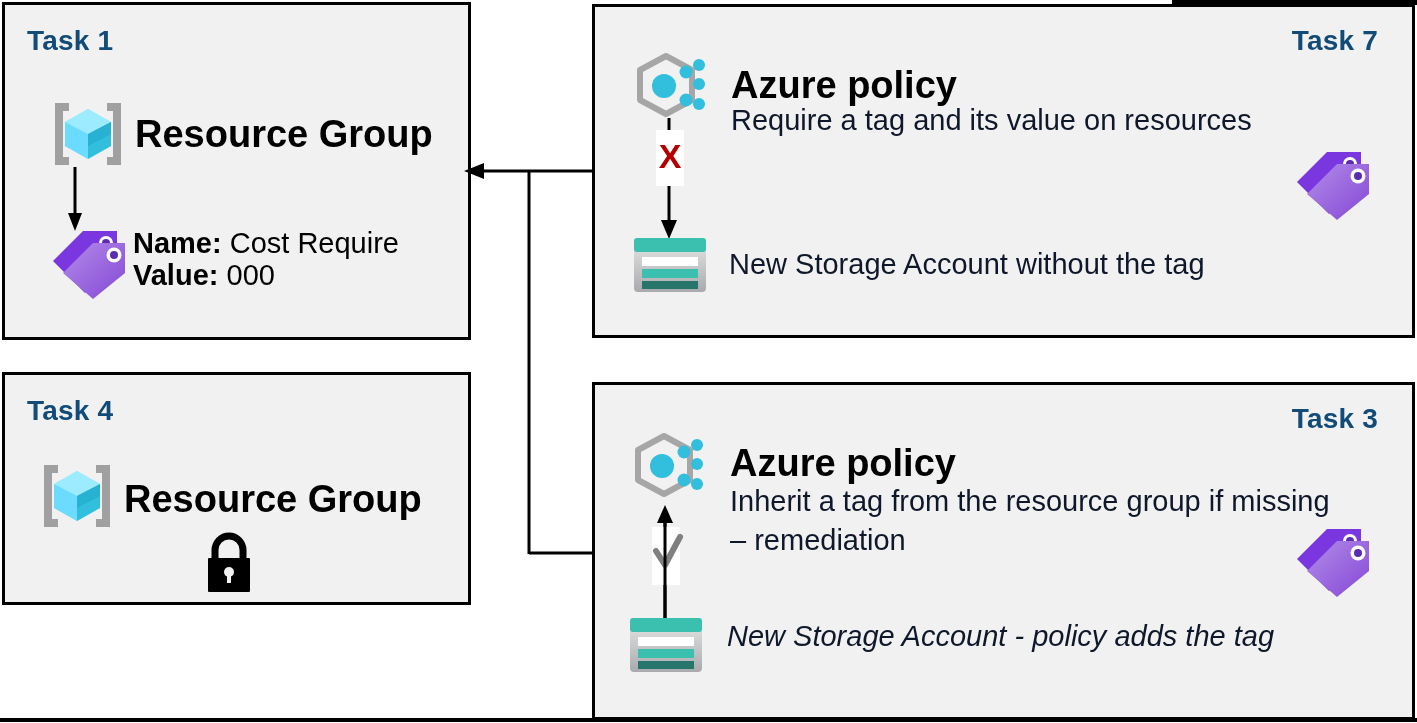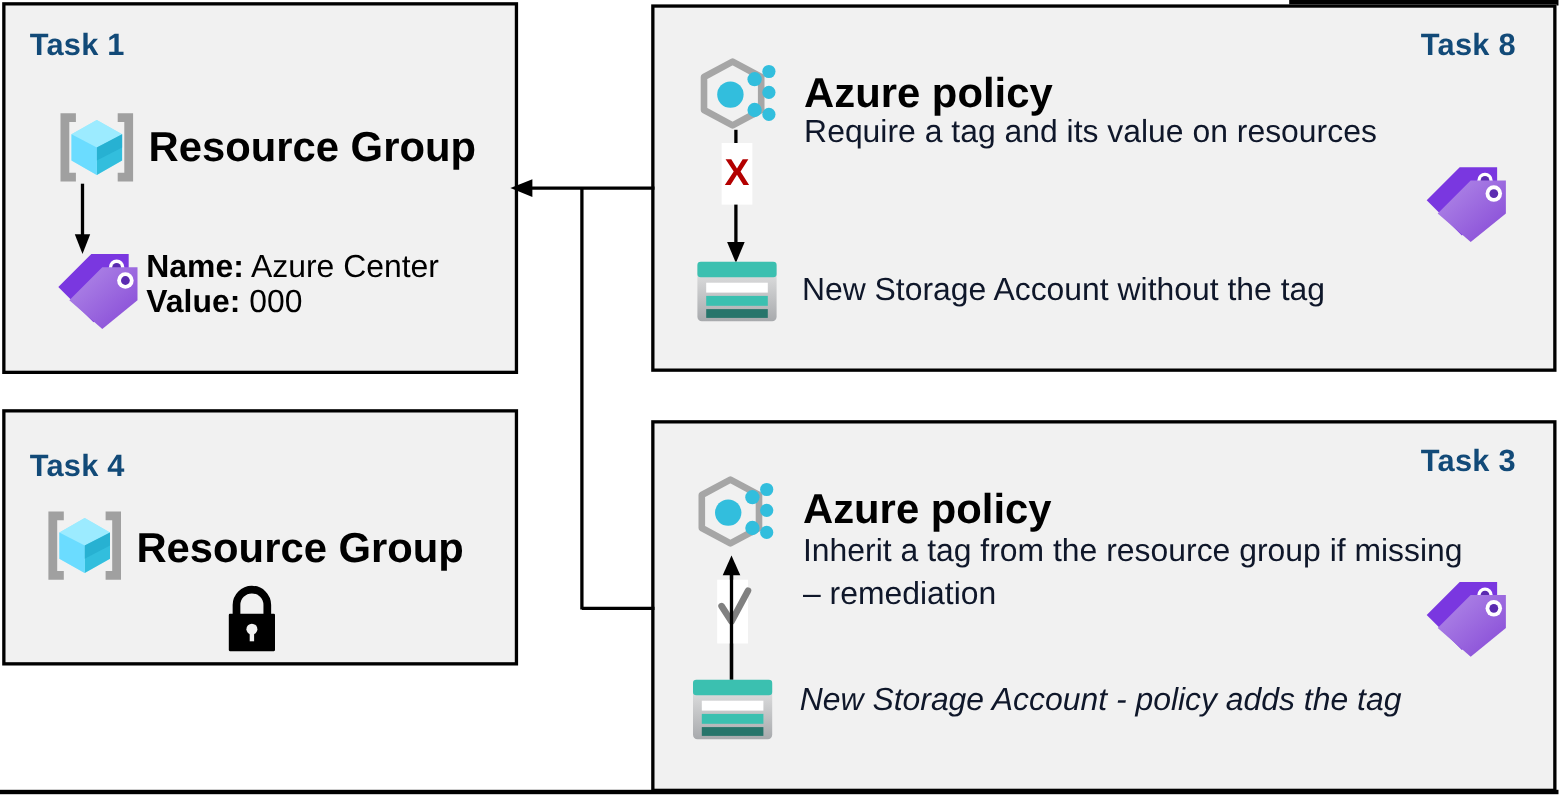--- a/index.html
+++ b/index.html
@@ -24,21 +24,21 @@
 
   .task-label {
     position: absolute;
     color: #124a78;
     font-weight: bold;
     font-size: 28px;
     letter-spacing: 0.2px;
     white-space: nowrap;
   }
   #task1-label { left: 22px;  top: 20px; }
-  #task4-label { left: 22px;  top: 20px; margin-top: 13px; }
+  #task4-label { left: 22px;  top: 20px; }
   #task2-label { right: 34px; top: 18px; }
   #task3-label { right: 34px; top: 18px; }
 
   
   #top-band {
     position: absolute; left: 1172px; top: 0; width: 245px; height: 5px;
     background: #000000;
   }
   #bottom-rule {
     position: absolute; left: 0; top: 718px; width: 1417px; height: 4px;
@@ -129,21 +129,21 @@
         <circle cx="57" cy="16" r="4" fill="#5b2bb0"></circle>
         <path d="M44 16 L76 16 L76 46 L44 72 L14 46 Z" fill="url(#tg1)"></path>
         <circle cx="65" cy="28" r="7.5" fill="#ffffff"></circle>
         <circle cx="65" cy="28" r="4" fill="#5b2bb0"></circle>
       </svg>
     </div>
 
     <div id="t1-kv">
       <div>
         <b>Name:</b>
-        <span>Azure Center</span>
+        <span>Cost Require</span>
       </div>
       <div>
         <b>Value:</b>
         <span>000</span>
       </div>
     </div>
   </div>
 
   <div class="task-box" id="task4-box">
     <div class="task-label" id="task4-label">Task 4</div>
@@ -164,21 +164,21 @@
   <div id="t4-lock-icon">
     <svg width="58" height="64" viewBox="0 0 58 64">
       <path d="M15 30 V20 a14 14 0 0 1 28 0 V30" fill="none" stroke="#000" stroke-width="7"></path>
       <rect x="8" y="28" width="42" height="34" rx="1" fill="#000"></rect>
       <circle cx="29" cy="42" r="5" fill="#f1f1f1"></circle>
       <rect x="27" y="43" width="4" height="10" fill="#f1f1f1"></rect>
     </svg>
   </div>
 
   <div class="task-box" id="task2-box">
-    <div class="task-label" id="task2-label">Task 8</div>
+    <div class="task-label" id="task2-label">Task 7</div>
   </div>
 
   <div id="t2-policy-icon">
     <svg width="72" height="72" viewBox="0 0 72 72">
       <polygon points="30,4 56,18 56,48 30,62 4,48 4,18" fill="none" stroke="#a6a6a6" stroke-width="6" stroke-linejoin="round"></polygon>
       <circle cx="28" cy="34" r="12" fill="#32bedd"></circle>
       <circle cx="50" cy="20" r="6.5" fill="#32bedd"></circle>
       <circle cx="50" cy="48" r="6.5" fill="#32bedd"></circle>
       <circle cx="63" cy="13" r="6" fill="#32bedd"></circle>
       <circle cx="63" cy="32" r="6" fill="#32bedd"></circle>

